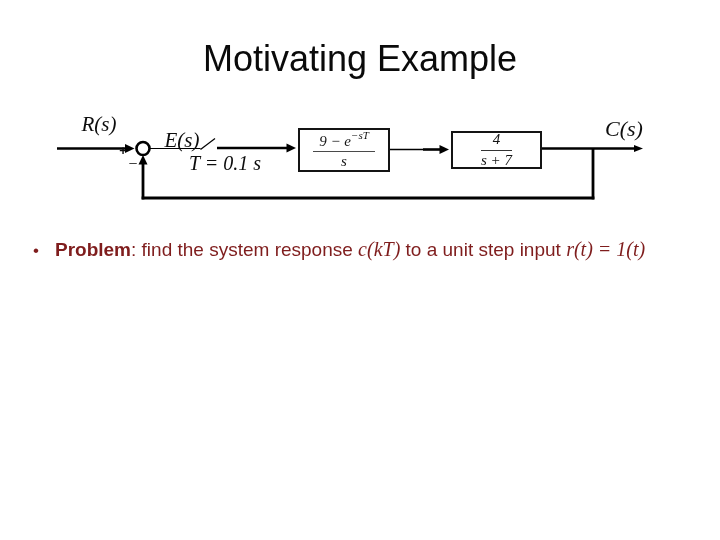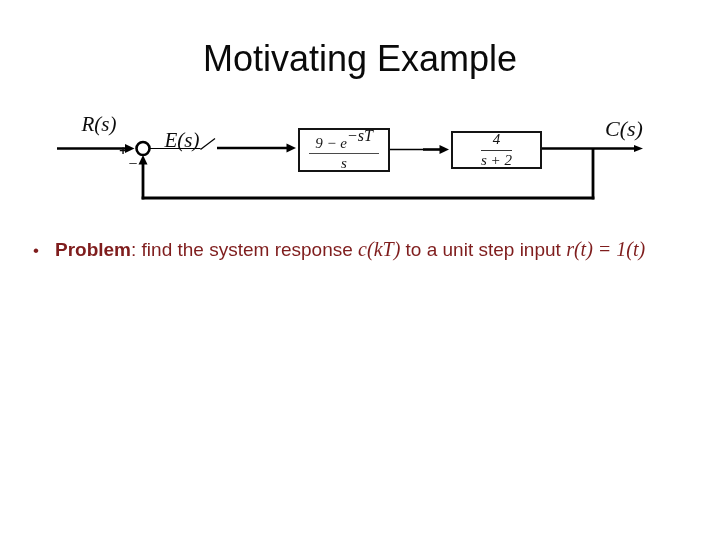--- a/index.html
+++ b/index.html
@@ -12,21 +12,21 @@
   .mathlabel{position:absolute;font-family:"Liberation Serif","DejaVu Serif",serif;
              font-style:italic;font-size:21px;color:#0d0d0d;text-align:center;white-space:nowrap;}
   .sumsign{position:absolute;font-family:"Liberation Serif",serif;color:#0d0d0d;text-align:center;}
   .block{position:absolute;box-sizing:border-box;border:2px solid #141414;background:#ffffff;
          display:flex;align-items:center;justify-content:center;}
   .frac{display:flex;flex-direction:column;align-items:center;
         font-family:"Liberation Serif","DejaVu Serif",serif;font-style:italic;
         font-size:15px;line-height:1.15;color:#141414;}
   .frac .num{padding:0 6px 1px 6px;border-bottom:1.4px solid #4a4a4a;white-space:nowrap;}
   .frac .den{padding-top:1px;white-space:nowrap;}
-  .frac sup{font-size:16px;position:relative;top:-1px;vertical-align:super;}
+  .frac sup{font-size:11px;position:relative;top:-1px;vertical-align:super;}
   .problem{position:absolute;left:33px;top:236px;width:670px;
            font-family:"Liberation Sans",sans-serif;font-size:19px;line-height:26px;color:#7f1d1d;
            white-space:nowrap;}
   .problem .bullet{display:inline-block;width:22px;font-size:17px;vertical-align:baseline;}
   .problem .b{font-weight:700;}
   .problem .m{font-family:"Liberation Serif","DejaVu Serif",serif;font-style:italic;font-size:20px;}
 </style>
 </head>
 <body>
 
@@ -59,35 +59,36 @@
 
       <line x1="593" y1="148.5" x2="593" y2="199.4" stroke="#000" stroke-width="2.8"></line>
       <line x1="594.4" y1="198" x2="141.6" y2="198" stroke="#000" stroke-width="2.8"></line>
       <line x1="143" y1="199.4" x2="143" y2="161" stroke="#000" stroke-width="2.8"></line>
       <polygon points="138.5,164.5 143,155 147.5,164.5" fill="#000"></polygon>
     </svg>
 
     <div class="mathlabel" style="left:68px;top:112px;width:62px;">R(s)</div>
     <div class="mathlabel" style="left:151px;top:128px;width:62px;">E(s)</div>
     <div class="mathlabel" style="left:592px;top:116px;width:64px;font-size:22px;text-align:center;">C(s)</div>
+    <div class="mathlabel" style="left:178px;top:152px;width:94px;font-size:20px;">T = 0.1 s</div>
 
     <div class="sumsign" style="left:115px;top:143px;width:16px;font-size:13px;font-weight:700;font-family:'Liberation Sans',sans-serif;">+</div>
     <div class="sumsign" style="left:125px;top:155px;width:16px;font-size:16px;">−</div>
 
     <div class="block" style="left:298px;top:128px;width:92px;height:44px;">
       <div class="frac">
         <span class="num"><span>9 − e</span><sup>−sT</sup></span>
         <span class="den">s</span>
       </div>
     </div>
 
     <div class="block" style="left:451px;top:131px;width:91px;height:38px;">
       <div class="frac">
         <span class="num" style="border-bottom-color:#333;padding:0 12px 1px 12px;">4</span>
-        <span class="den">s + 2</span>
+        <span class="den">s + 7</span>
       </div>
     </div>
 
   </div>
 
   <div class="problem"><span class="bullet">•</span><span class="b">Problem</span><span>: find the system response </span><span class="m">c(kT)</span><span> to a unit step input </span><span class="m">r(t) = 1(t)</span></div>
 
 </div>
 
 </body></html>

